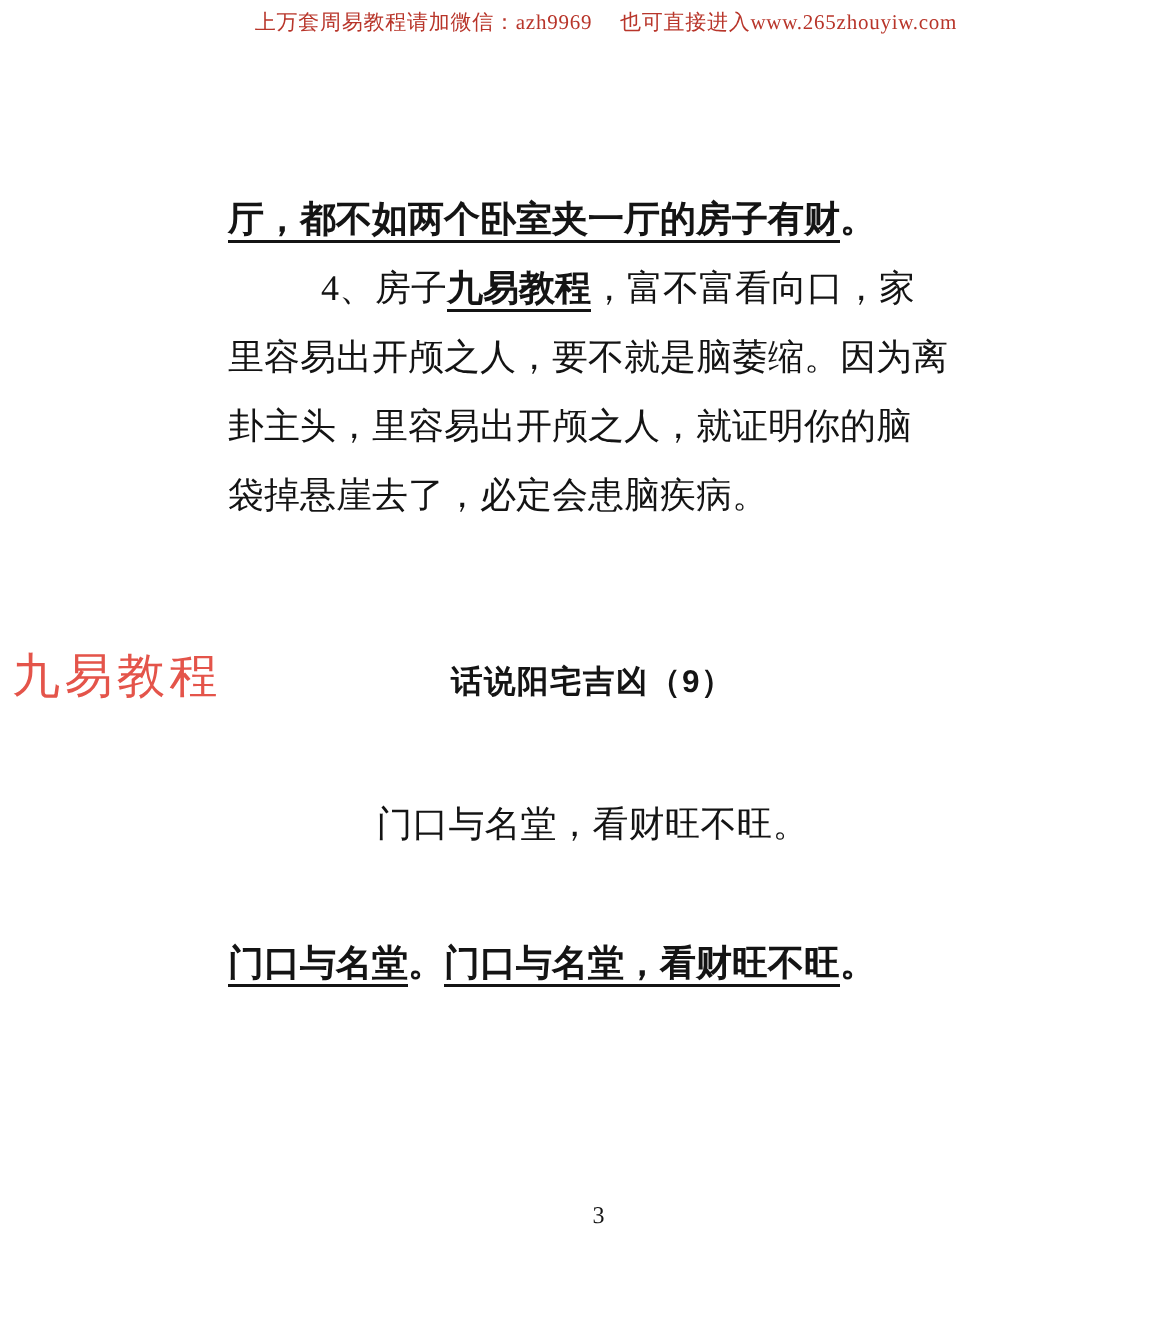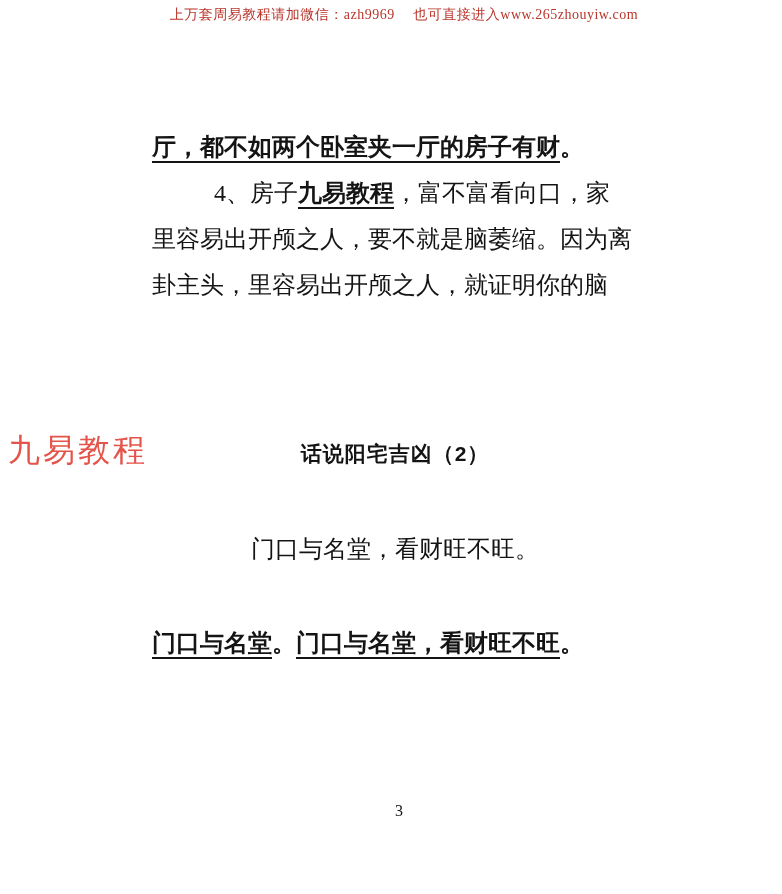--- a/index.html
+++ b/index.html
@@ -78,24 +78,25 @@
   <div class="watermark">九易教程</div>
 
   <div class="textblock tb-top">
     <div>
         <div class="tline"><span class="seg b u">厅，都不如两个卧室夹一厅的房子有财</span><span class="seg b">。</span></div>
       </div>
     <div>
         <div class="tline indent"><span class="seg">4、房子</span><span class="seg b u">九易教程</span><span class="seg">，富不富看向口，家</span></div>
         <div class="tline"><span class="seg">里容易出开颅之人，要不就是脑萎缩。因为离</span></div>
         <div class="tline"><span class="seg">卦主头，里容易出开颅之人，就证明你的脑</span></div>
+        <div class="tline"><span class="seg">袋掉悬崖去了，必定会患脑疾病。</span></div>
       </div>
   </div>
 
-  <div class="section-heading">话说阳宅吉凶（2）</div>
+  <div class="section-heading">话说阳宅吉凶（9）</div>
 
   <div class="section-subheading">门口与名堂，看财旺不旺。</div>
 
   <div class="textblock tb-para1">
       <div class="tline"><span class="seg b u">门口与名堂</span><span class="seg b">。</span><span class="seg b u">门口与名堂，看财旺不旺</span><span class="seg b">。</span></div>
     </div>
 
   <div class="page-number">3</div>
 
 </div>

